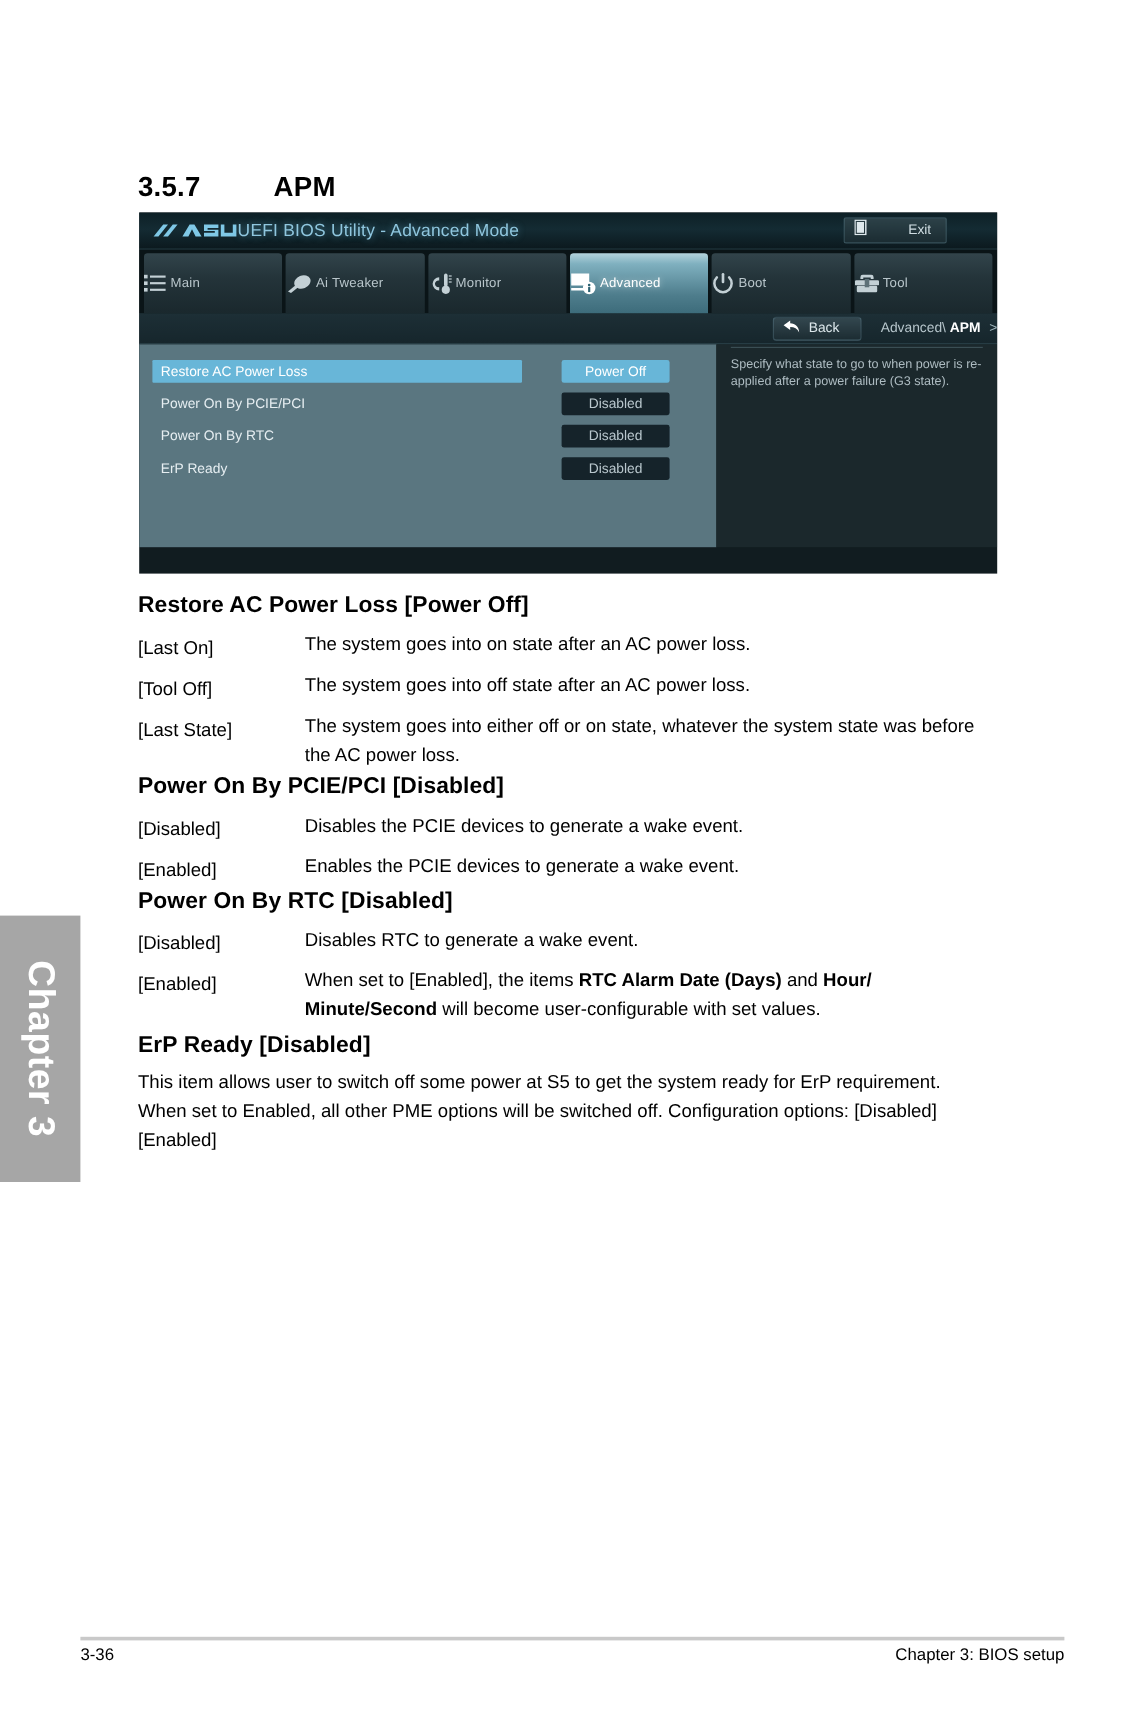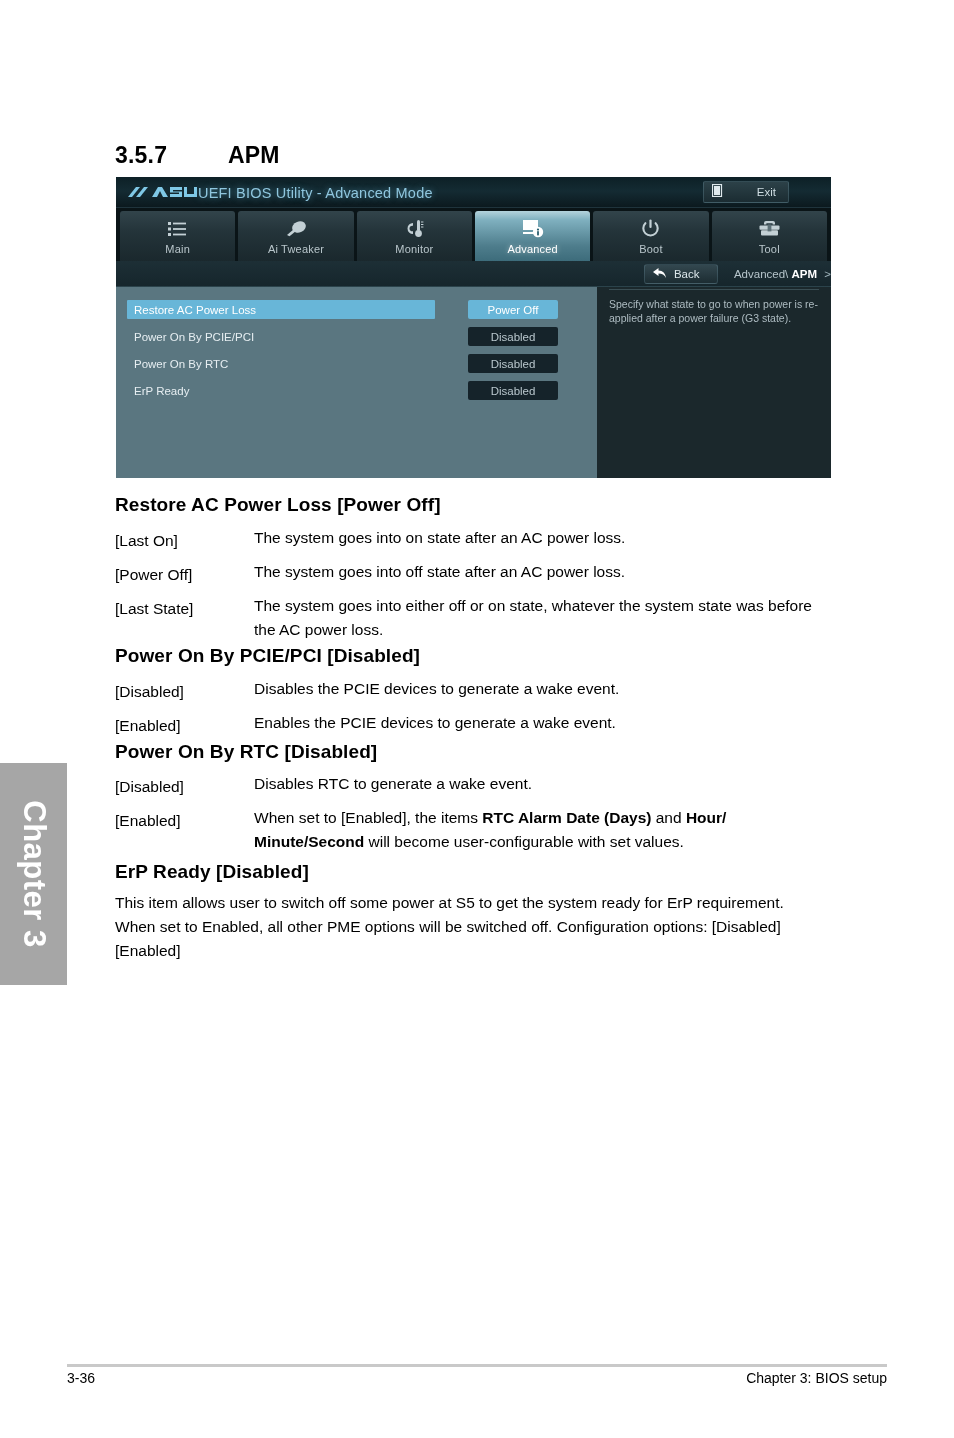--- a/index.html
+++ b/index.html
@@ -95,22 +95,22 @@
     height: 53px;
     background: #0a1417;
     padding: 3px 4px 0 4px;
     gap: 3px;
   }
   .btab {
     flex: 1;
     position: relative;
     border-radius: 3px 3px 0 0;
     background: linear-gradient(180deg,#32444b 0%, #24343a 40%, #1a282d 100%);
-    display: flex; flex-direction: column;
-    align-items: center; justify-content: center;
+    display: flex; flex-direction: row;
+    align-items: center; justify-content: flex-start;
     gap: 3px;
   }
   .btab .ico { height: 22px; display:flex; align-items:center; justify-content:center; }
   .btab .tlabel {
     color: #b9c6cb; font-size: 11px; letter-spacing: .2px;
   }
   .btab.active {
     background: linear-gradient(180deg,#b4d3dc 0%, #7fb0bf 18%, #4e7d8c 70%, #3d6c7b 100%);
   }
   .btab.active .tlabel { color:#ffffff; text-shadow: 0 0 5px rgba(255,255,255,.5); }
@@ -131,21 +131,21 @@
     border-radius: 3px;
     display: flex; align-items: center; gap: 7px;
     border: 1px solid rgba(150,200,220,.18);
   }
   .back-btn .lbl { color:#dbe6ea; font-size: 11.5px; }
   .crumbs { margin-left: 16px; font-size: 11.5px; color:#b6c5cb; }
   .crumbs b { color:#ffffff; font-weight: bold; }
   .crumbs .arrow { color:#9fb4bb; margin-left:4px; }
 
   
-  .bios-body { display: flex; height: 191px; }
+  .bios-body { display: flex; height: 169px; }
   .pane-left {
     width: 481px;
     background: #5a7680;
     padding: 9px 10px 0 11px;
   }
   .pane-right {
     flex: 1;
     background: #1b282c;
     padding: 10px 12px 0 12px;
     position: relative;
@@ -394,21 +394,21 @@
     </div>
   </div>
 
   <div class="h3" style="left:115px; top:494px;">Restore AC Power Loss [Power Off]</div>
   <div class="dl" style="left:115px; top:526px; width:718px;">
     <div class="row">
       <div class="term">[Last On]</div>
       <div class="desc">The system goes into on state after an AC power loss.</div>
     </div>
     <div class="row">
-      <div class="term">[Power Off]</div>
+      <div class="term">[Tool Off]</div>
       <div class="desc">The system goes into off state after an AC power loss.</div>
     </div>
     <div class="row">
       <div class="term">[Last State]</div>
       <div class="desc">The system goes into either off or on state, whatever the system state was before the AC power loss.</div>
     </div>
   </div>
 
   <div class="h3" style="left:115px; top:645px;">Power On By PCIE/PCI [Disabled]</div>
   <div class="dl" style="left:115px; top:677px; width:718px;">

